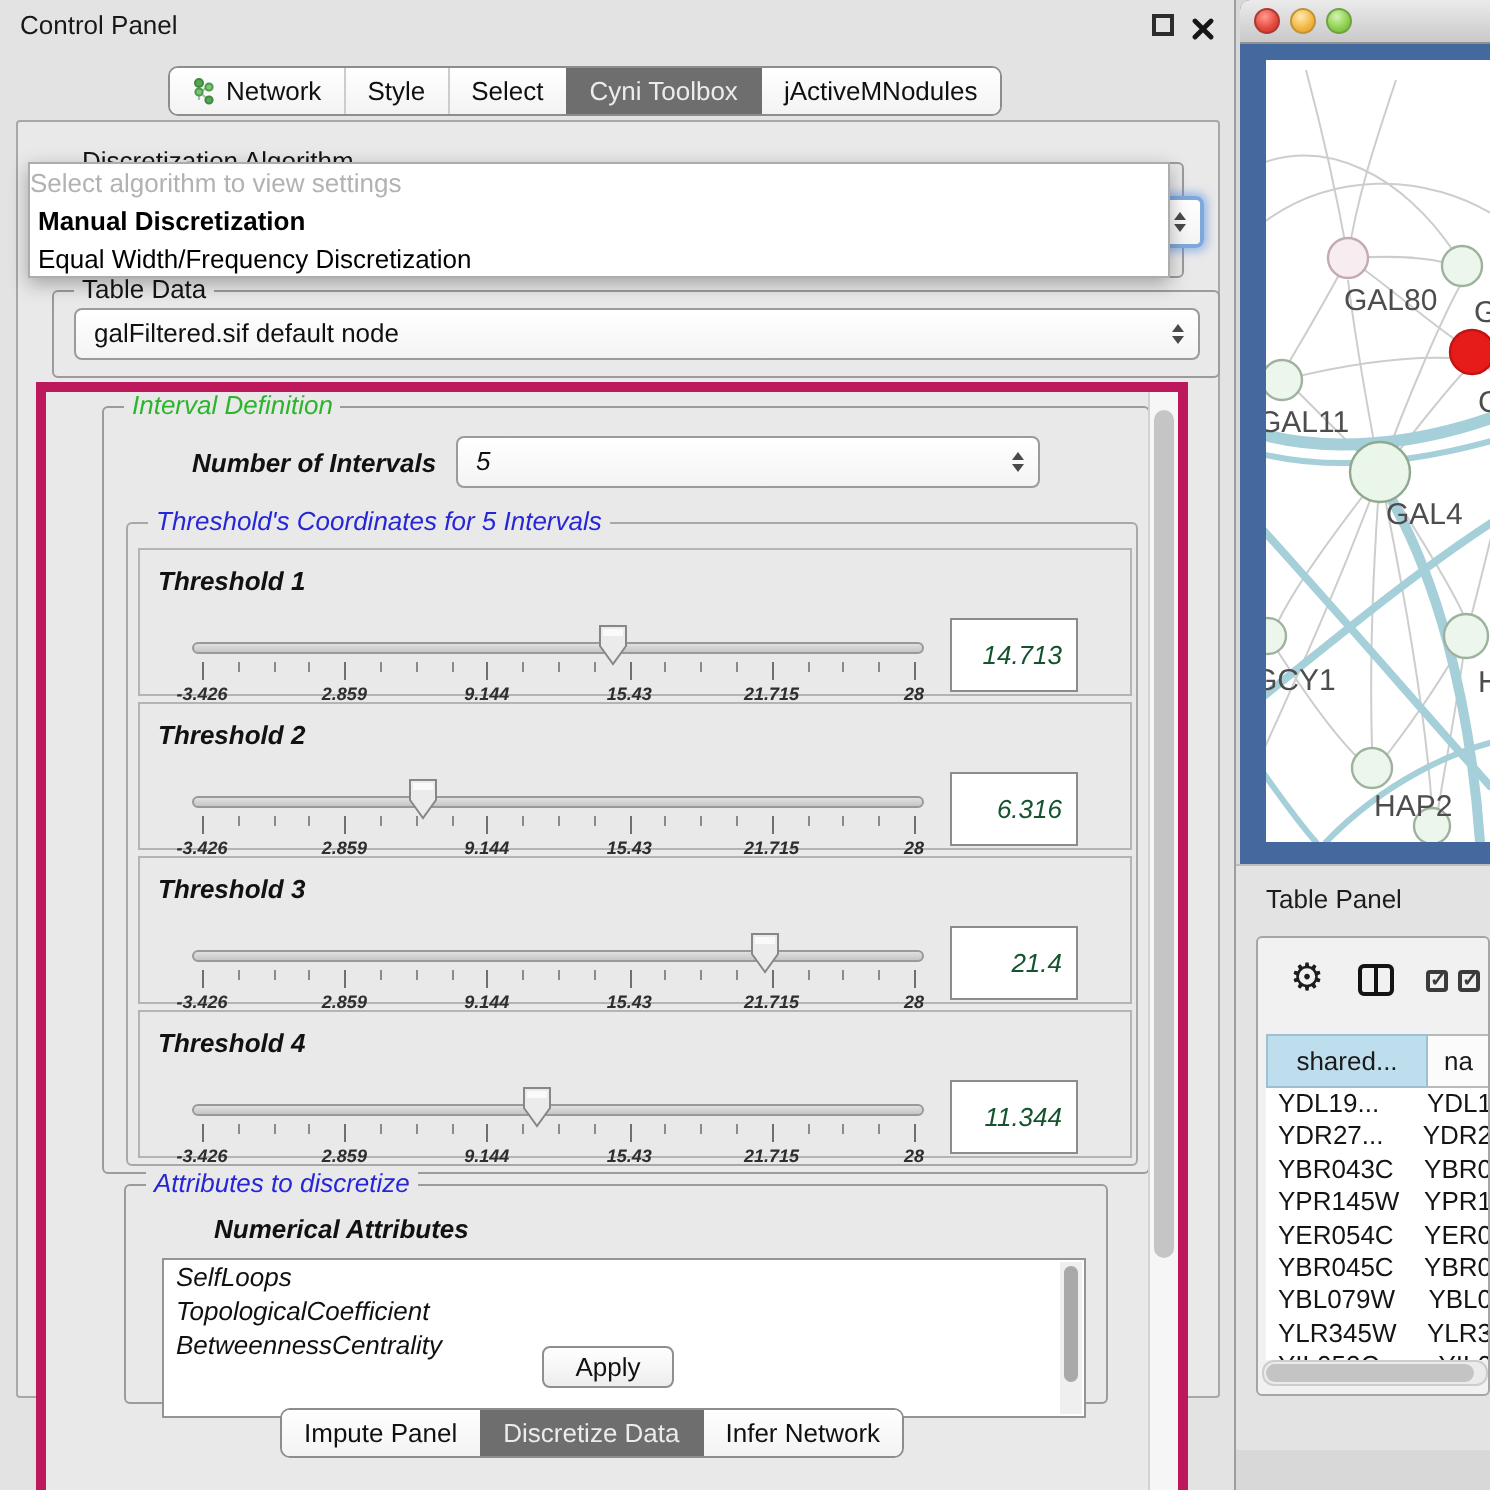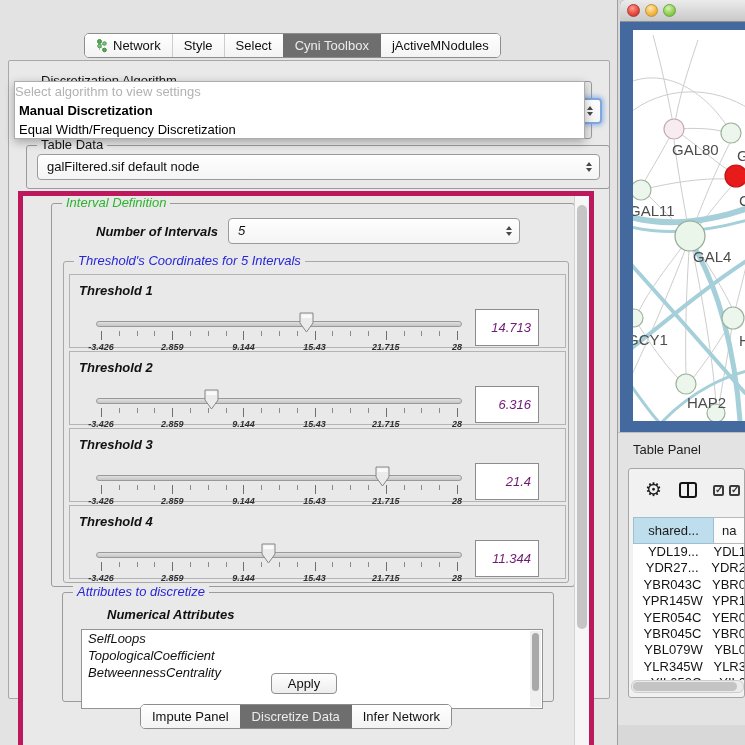--- a/index.html
+++ b/index.html
@@ -67,21 +67,21 @@
   .thr-label { position:absolute; left:9px; top:8px; font-size:13px; font-weight:bold; color:#111; }
   .slider { position:absolute; left:26px; top:40px; width:366px; height:40px; }
   .track { position:absolute; left:0; top:6px; width:366px; height:6px;
            background:linear-gradient(#e0e0e0,#c6c6c6); border:1px solid #999; border-radius:4px; }
   .tick { position:absolute; top:16px; width:1px; height:5px; background:#8a8a8a; }
   .tick-major { height:9px; background:#6f6f6f; }
   .scale-lab { position:absolute; top:27px; transform:translateX(-50%); font-size:9px;
                font-weight:bold; color:#2e2e2e; white-space:nowrap; }
   .thumb { position:absolute; top:-3px; width:15px; height:21px; }
   .valbox { position:absolute; left:405px; top:34px; width:64px; height:37px; background:#fff;
-            border:1px solid #8c8c8c; font-size:13px; color:#701a75; display:flex;
+            border:1px solid #8c8c8c; font-size:13px; color:#14532d; display:flex;
             align-items:center; justify-content:flex-end; padding-right:7px; }
 
   
   .attr-list { position:absolute; left:18px; top:36px; width:462px; height:80px; background:#fff;
                border:1px solid #949494; overflow:hidden; }
   .attr-item { font-size:13px; line-height:17px; padding-left:6px; color:#101010; }
   .list-vscroll { position:absolute; right:1px; top:1px; width:11px; height:76px; background:#efefef; }
   .list-vscroll .vthumb { position:absolute; left:2px; top:2px; width:7px; height:58px;
                           background:#a9a9a9; border-radius:4px; }
   .boldlab { position:absolute; font-size:13px; font-weight:bold; color:#111; }
@@ -124,36 +124,45 @@
                font-weight:bold; color:#3b3b3b; }
   .tp-header { position:absolute; left:0; top:48px; width:117px; height:27px; }
   .tp-h1 { position:absolute; left:4px; top:0; width:81px; height:27px; background:#bedeed;
            border:1px solid #9cc0d1; font-size:13px; text-align:center; line-height:25px; color:#1a1a1a; }
   .tp-h2 { position:absolute; left:85px; top:0; width:40px; height:27px; background:#fbfbfb;
            border-top:1px solid #b9b9b9; border-bottom:1px solid #b9b9b9; font-size:13px;
            line-height:25px; padding-left:8px; color:#1a1a1a; }
   .tp-rows { position:absolute; left:4px; top:75px; width:113px; height:136px; background:#fff;
              overflow:hidden; }
   .tp-row { display:flex; height:16.4px; font-size:13px; line-height:16px; color:#141414; }
-  .tp-row .c1 { width:81px; padding-left:6px;text-align:center; }
+  .tp-row .c1 { width:81px; padding-left:6px; }
   .tp-row .c2 { padding-left:6px; }
   .hscroll { position:absolute; left:2px; top:211px; width:113px; height:13px; background:#ebebeb;
              border:1px solid #cdcdcd; border-radius:6px; }
   .hscroll .hthumb { position:absolute; left:1px; top:1px; width:104px; height:9px;
                      background:#c4c4c4; border-radius:5px; }
 
   .nodelab { font:15px "Liberation Sans",sans-serif; fill:#4d4d4d; }
 </style>
 </head>
 <body>
 
 <div class="screen">
 
   <div class="cp">
 
+    <div class="cp-titlebar">
+      <span class="cp-title">Control Panel</span>
+      <span class="win-float"></span>
+      <span class="win-close">
+        <svg width="11" height="11" viewBox="0 0 11 11">
+            <path d="M1.5 1.5 L9.5 9.5 M9.5 1.5 L1.5 9.5" stroke="#161616" stroke-width="2.4" stroke-linecap="round"></path>
+          </svg>
+      </span>
+    </div>
 
     <div class="tabgroup" id="top-tabs">
         <div class="tab">
           <svg width="12" height="14" viewBox="0 0 12 14">
             <g stroke="#9cc49c" stroke-width="1" fill="none">
               <path d="M3.5 3 L3.5 11 M3.5 7 L8.5 4.5 M3.5 7 L8.5 11"></path>
             </g>
             <circle cx="3.5" cy="2.5" r="2" fill="#57a657" stroke="#3c8a3c"></circle>
             <circle cx="8.5" cy="4.5" r="1.8" fill="#7cc47c" stroke="#4c9a4c"></circle>
             <circle cx="3.5" cy="7" r="1.8" fill="#7cc47c" stroke="#4c9a4c"></circle>

